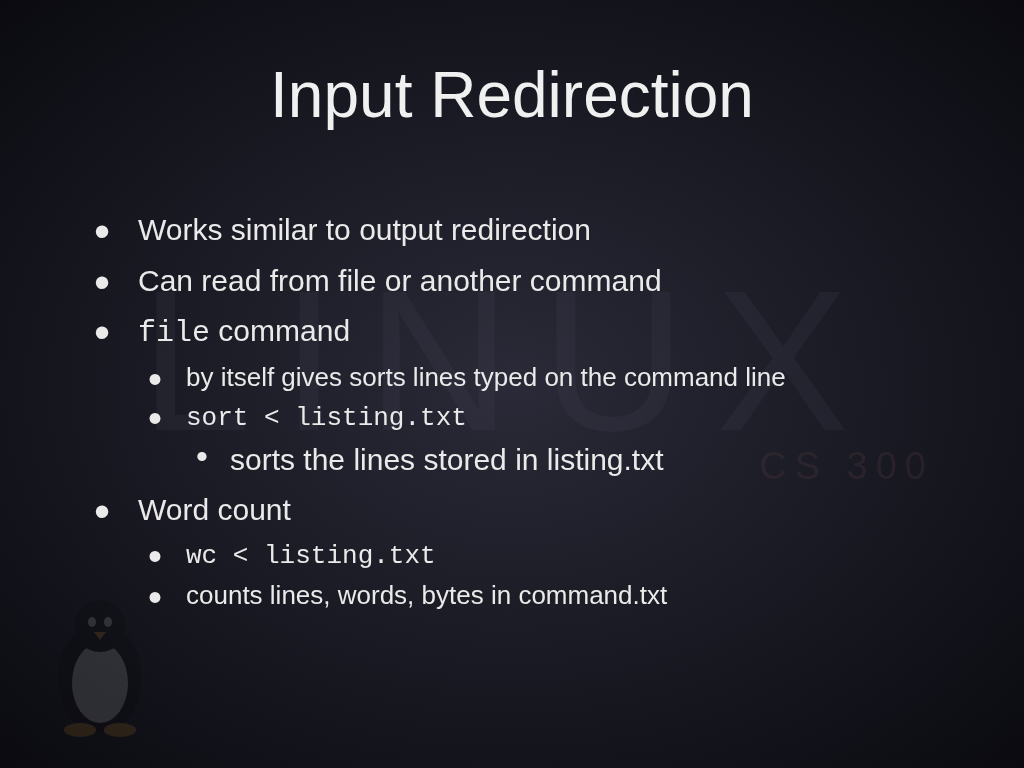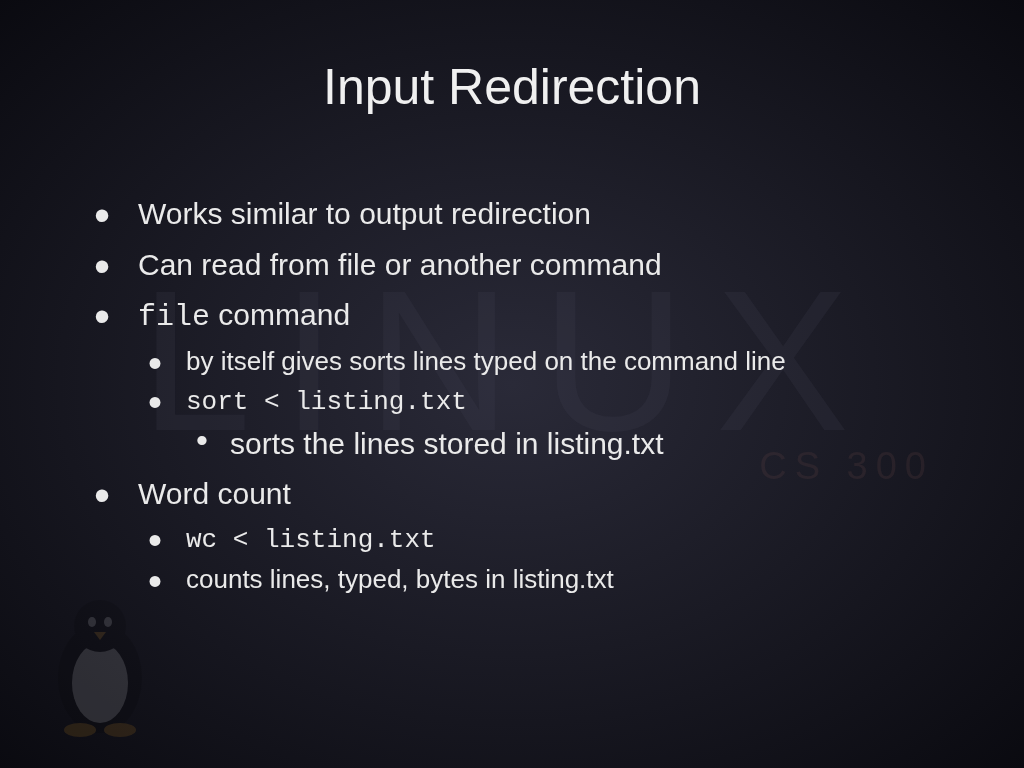--- a/index.html
+++ b/index.html
@@ -37,21 +37,21 @@
     .slide {
       position: relative;
       z-index: 1;
       width: 100%;
       height: 100%;
       padding: 58px 80px 40px 80px;
     }
 
     .title {
       text-align: center;
-      font-size: 50px;
+      font-size: 64px;
       font-weight: 400;
       color: #f0f0f0;
       margin-bottom: 78px;
     }
 
     ul {
       list-style: none;
     }
 
     ul.level1 > li {
@@ -163,18 +163,18 @@
         </li>
       </ul>
     </li>
     <li>
       <span>Word count</span>
       <ul class="level2">
         <li>
           <span class="mono">wc &lt; listing.txt</span>
         </li>
         <li>
-          <span>counts lines, typed, bytes in listing.txt</span>
+          <span>counts lines, words, bytes in command.txt</span>
         </li>
       </ul>
     </li>
   </ul>
 </div>
 
 </body></html>

